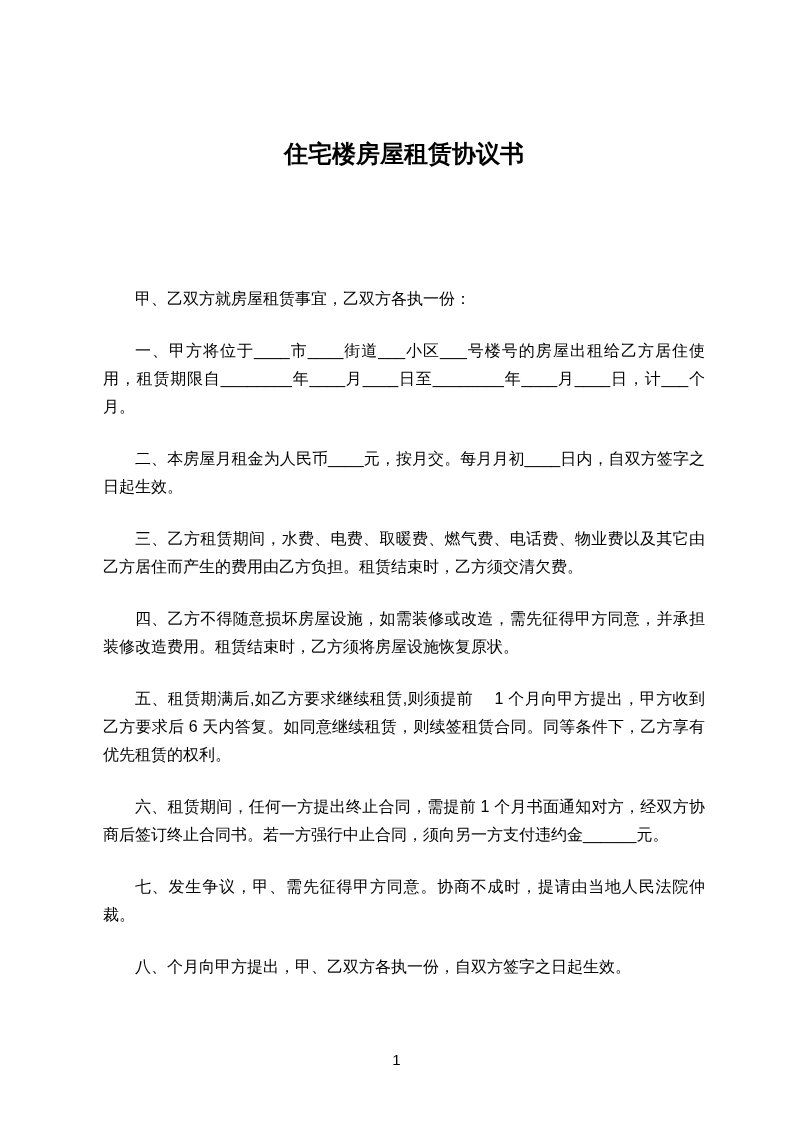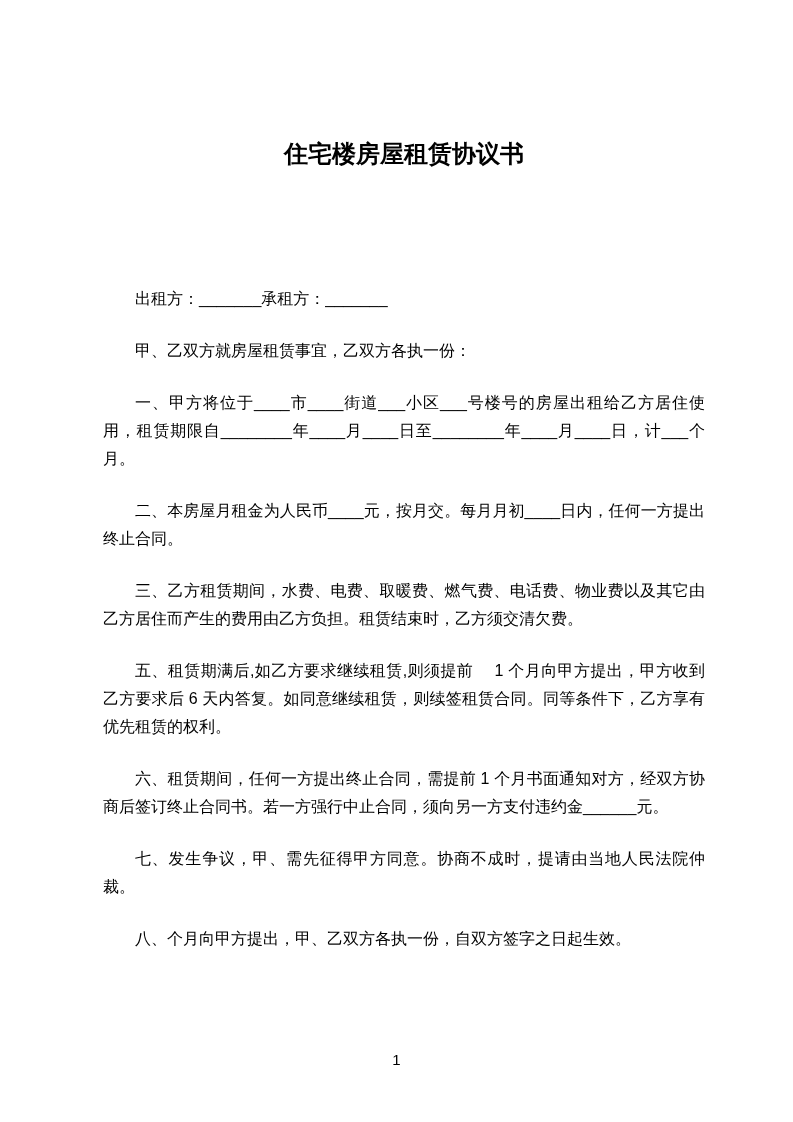--- a/index.html
+++ b/index.html
@@ -45,30 +45,30 @@
     line-height: 24px;
   }
 </style>
 </head>
 <body>
 
 <div class="page">
 
   <h1 class="doc-title">住宅楼房屋租赁协议书</h1>
 
-  <p class="para">出租方：_______承租方：_______</p>
 
   <p class="para">甲、乙双方就房屋租赁事宜，乙双方各执一份：</p>
 
   <p class="para">一、甲方将位于____市____街道___小区___号楼号的房屋出租给乙方居住使用，租赁期限自________年____月____日至________年____月____日，计___个月。</p>
 
-  <p class="para">二、本房屋月租金为人民币____元，按月交。每月月初____日内，任何一方提出终止合同。</p>
+  <p class="para">二、本房屋月租金为人民币____元，按月交。每月月初____日内，自双方签字之日起生效。</p>
 
   <p class="para">三、乙方租赁期间，水费、电费、取暖费、燃气费、电话费、物业费以及其它由乙方居住而产生的费用由乙方负担。租赁结束时，乙方须交清欠费。</p>
 
+  <p class="para">四、乙方不得随意损坏房屋设施，如需装修或改造，需先征得甲方同意，并承担装修改造费用。租赁结束时，乙方须将房屋设施恢复原状。</p>
 
   <p class="para">五、租赁期满后,如乙方要求继续租赁,则须提前　 1 个月向甲方提出，甲方收到乙方要求后 6 天内答复。如同意继续租赁，则续签租赁合同。同等条件下，乙方享有优先租赁的权利。</p>
 
   <p class="para">六、租赁期间，任何一方提出终止合同，需提前 1 个月书面通知对方，经双方协商后签订终止合同书。若一方强行中止合同，须向另一方支付违约金______元。</p>
 
   <p class="para">七、发生争议，甲、需先征得甲方同意。协商不成时，提请由当地人民法院仲裁。</p>
 
   <p class="para">八、个月向甲方提出，甲、乙双方各执一份，自双方签字之日起生效。</p>
 
   <div class="page-number">1</div>

